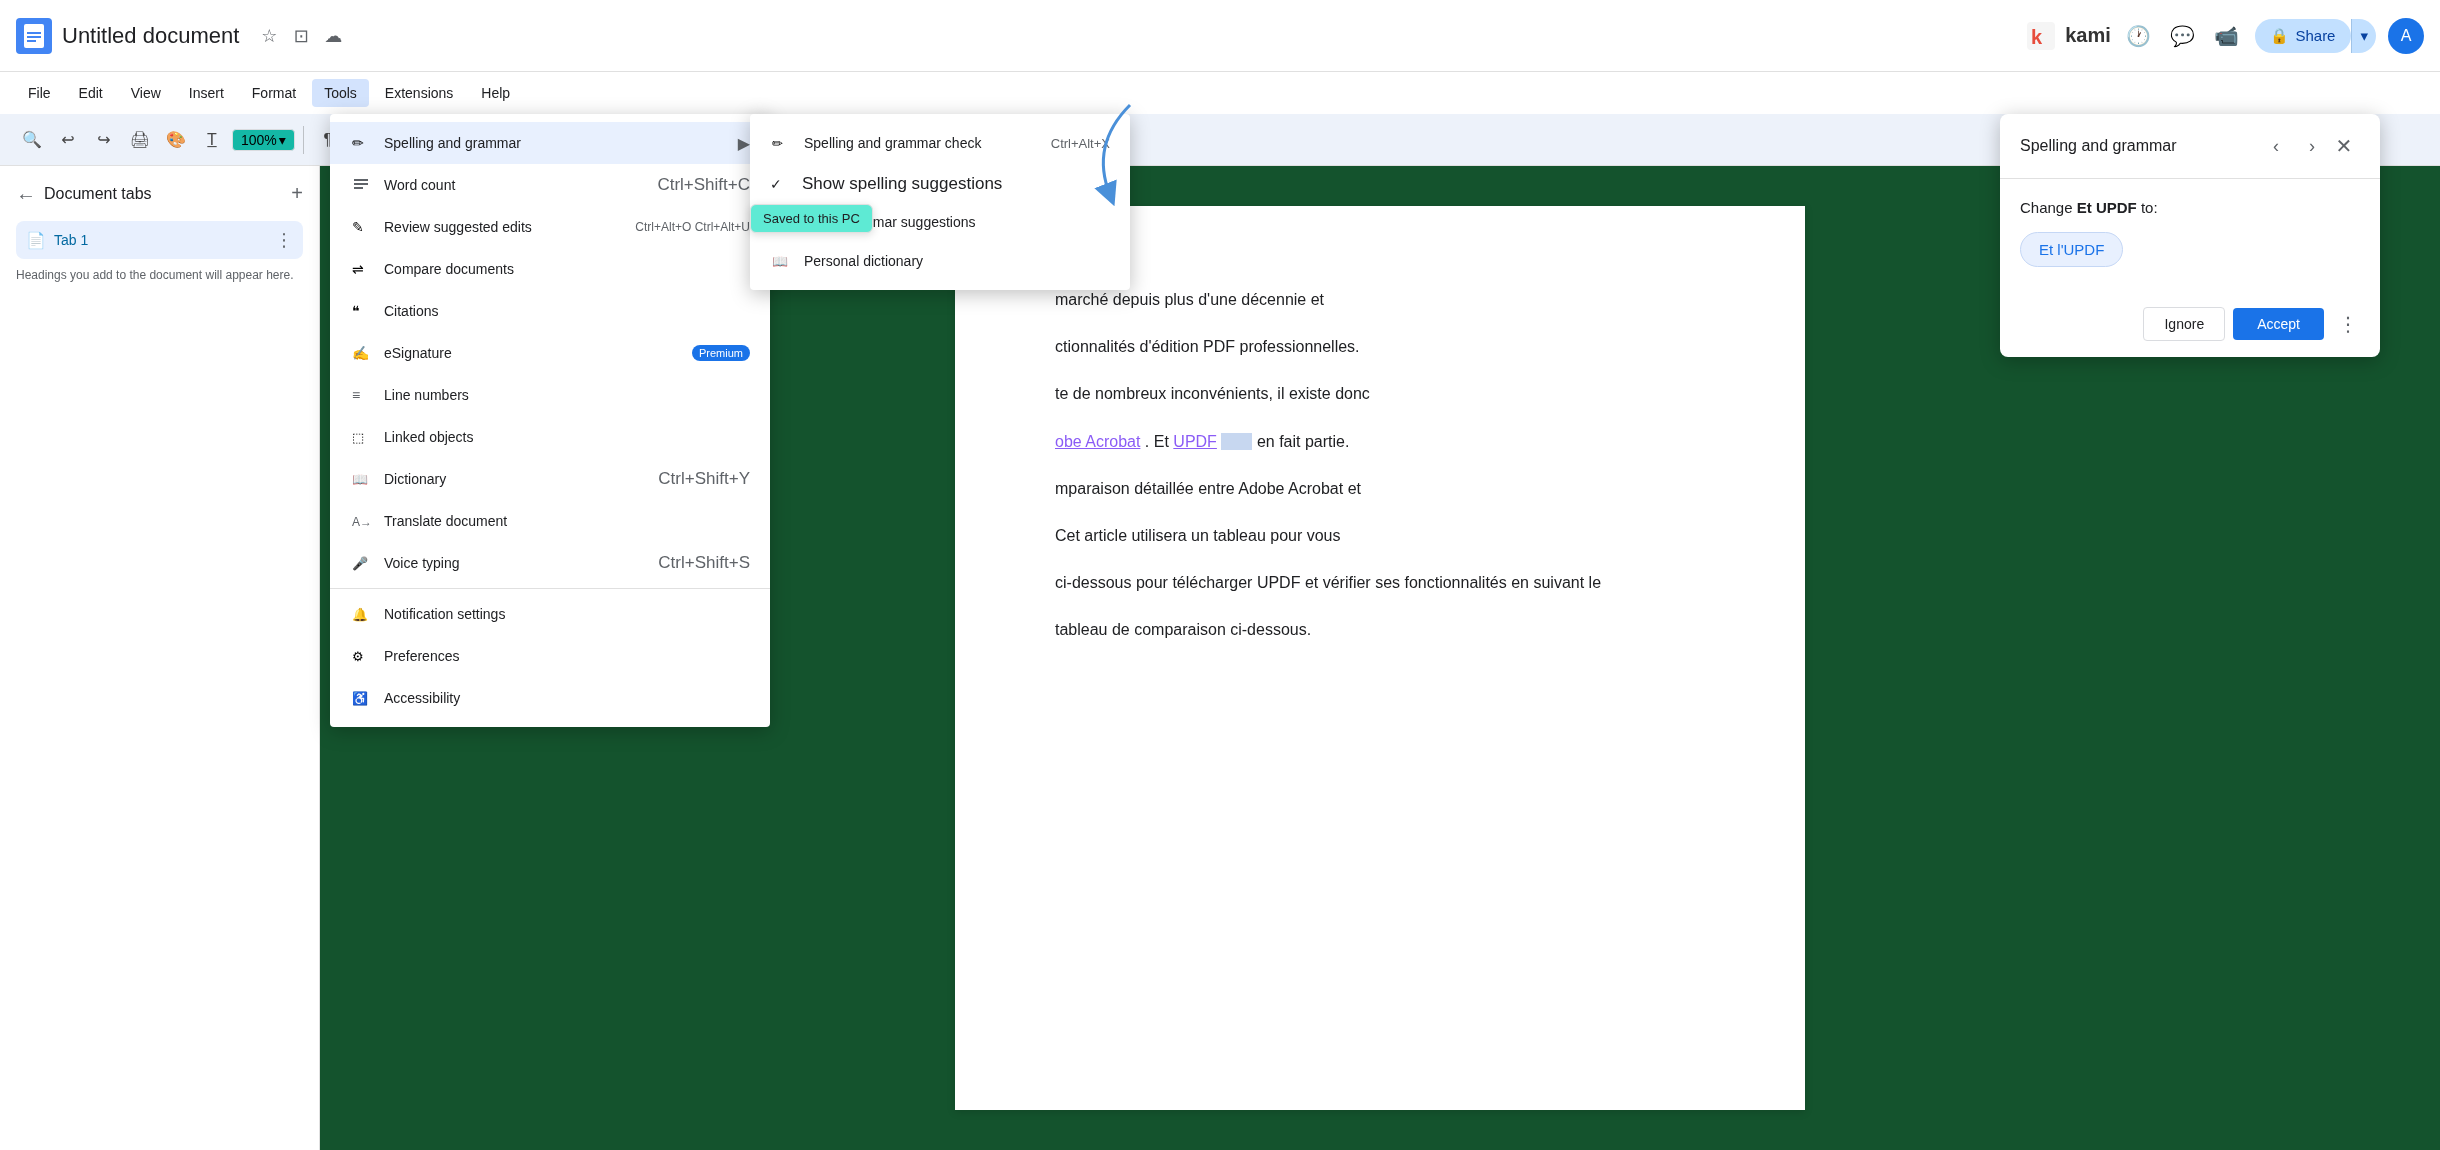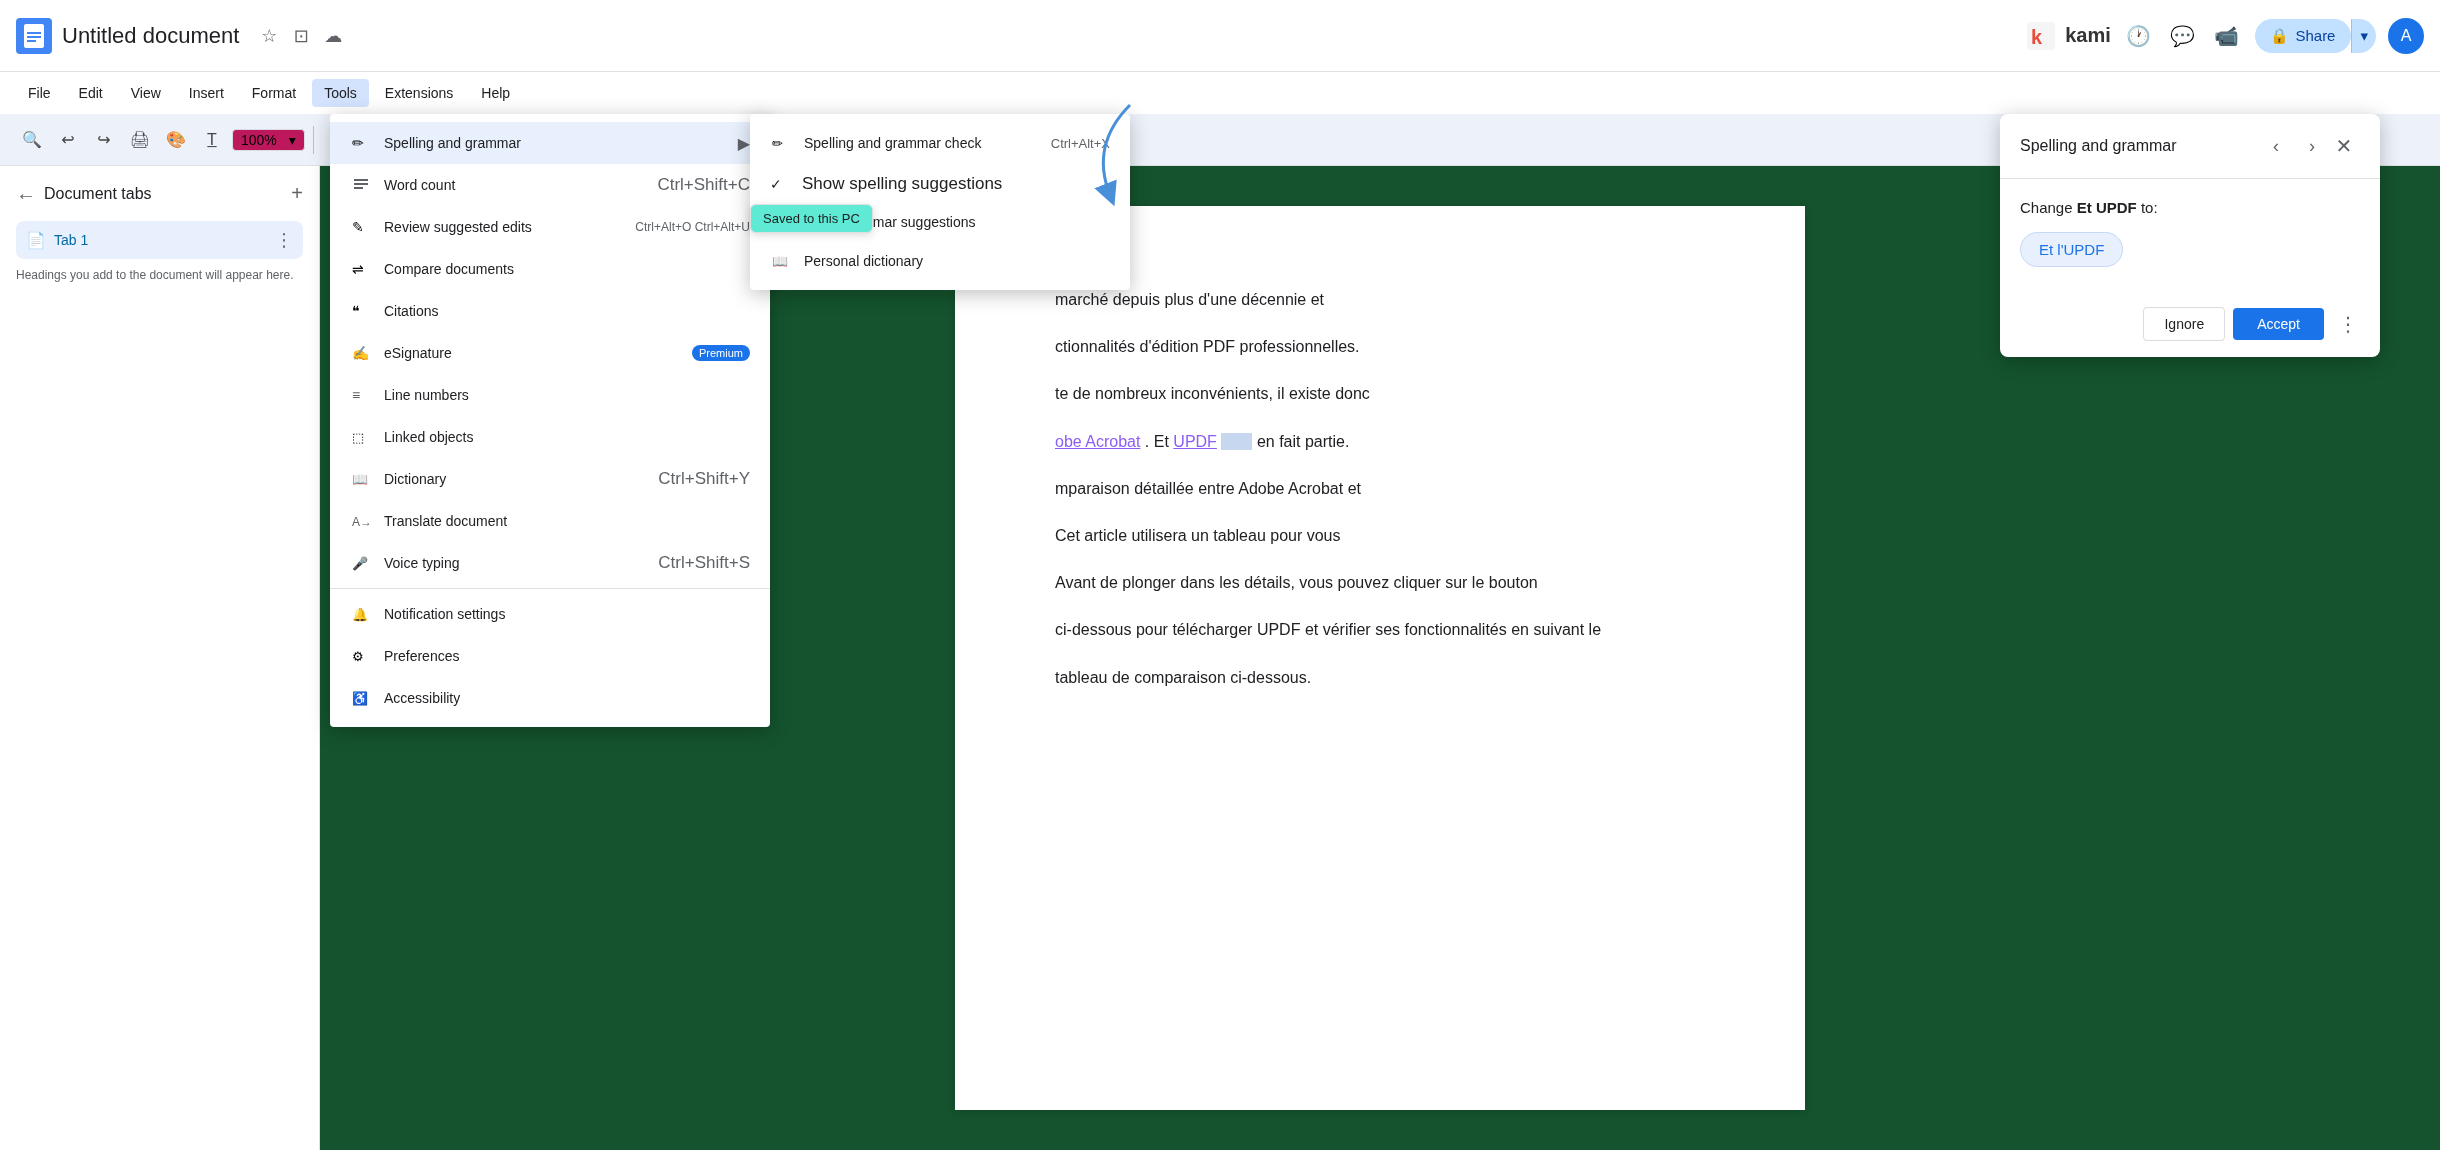--- a/index.html
+++ b/index.html
@@ -171,27 +171,27 @@
     }
     .toolbar-separator {
       width: 1px;
       height: 28px;
       background: #bdc1c6;
       margin: 0 4px;
     }
     .zoom-selector {
       display: flex;
       align-items: center;
-      background: #be185d;
+      background: #14b8a6;
       border: 1px solid #dadce0;
       border-radius: 4px;
       padding: 2px 8px;
       font-size: 14px;
       cursor: pointer;
-      gap: 12px;
+      gap: 2px;
     }
 
     
     .main-area {
       display: flex;
       height: calc(1150px - 72px - 42px - 52px);
       background: #f0f4f9;
       position: relative;
     }
 
@@ -641,23 +641,20 @@
         <span class="doc-highlight">&nbsp;&nbsp;&nbsp;&nbsp;&nbsp;&nbsp;&nbsp;</span>
         <span>en fait partie.</span>
       </p>
       <p class="doc-text">
         <span>mparaison détaillée entre Adobe Acrobat et</span>
       </p>
       <p class="doc-text">
         <span>Cet article utilisera un tableau pour vous</span>
       </p>
       <p class="doc-text">
-        <span>Avant de plonger dans les détails, vous pouvez cliquer sur le bouton</span>
-      </p>
-      <p class="doc-text">
         <span>ci-dessous pour télécharger UPDF et vérifier ses fonctionnalités en suivant le</span>
       </p>
       <p class="doc-text">
         <span>tableau de comparaison ci-dessous.</span>
       </p>
     </div>
   </div>
 </div>
 
 <div class="tools-menu-wrapper">

